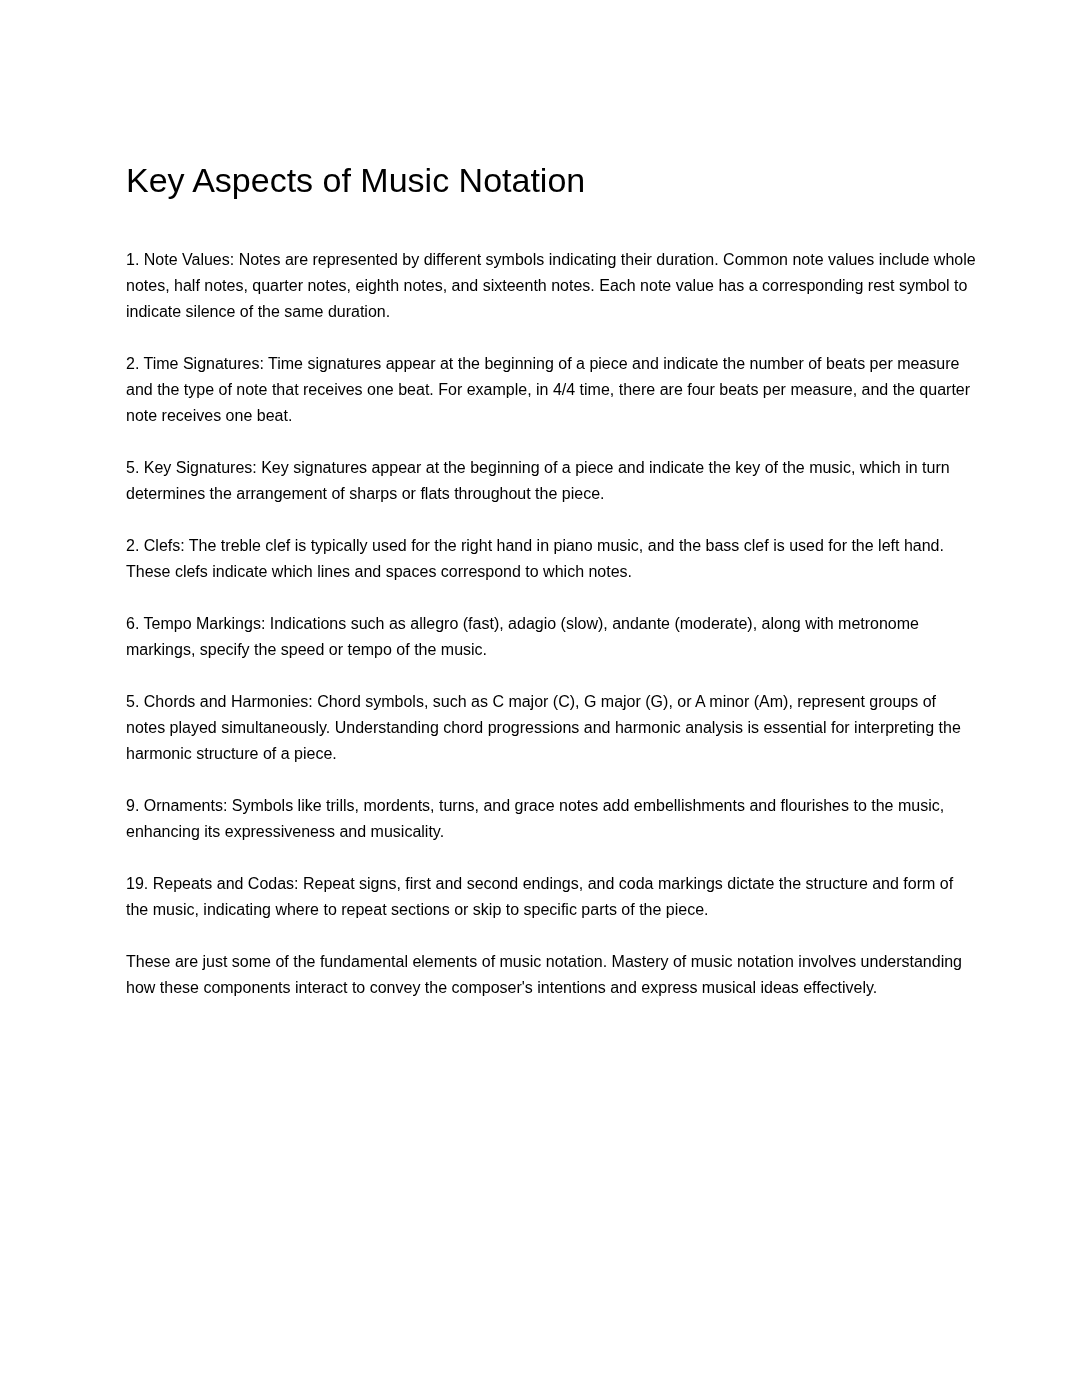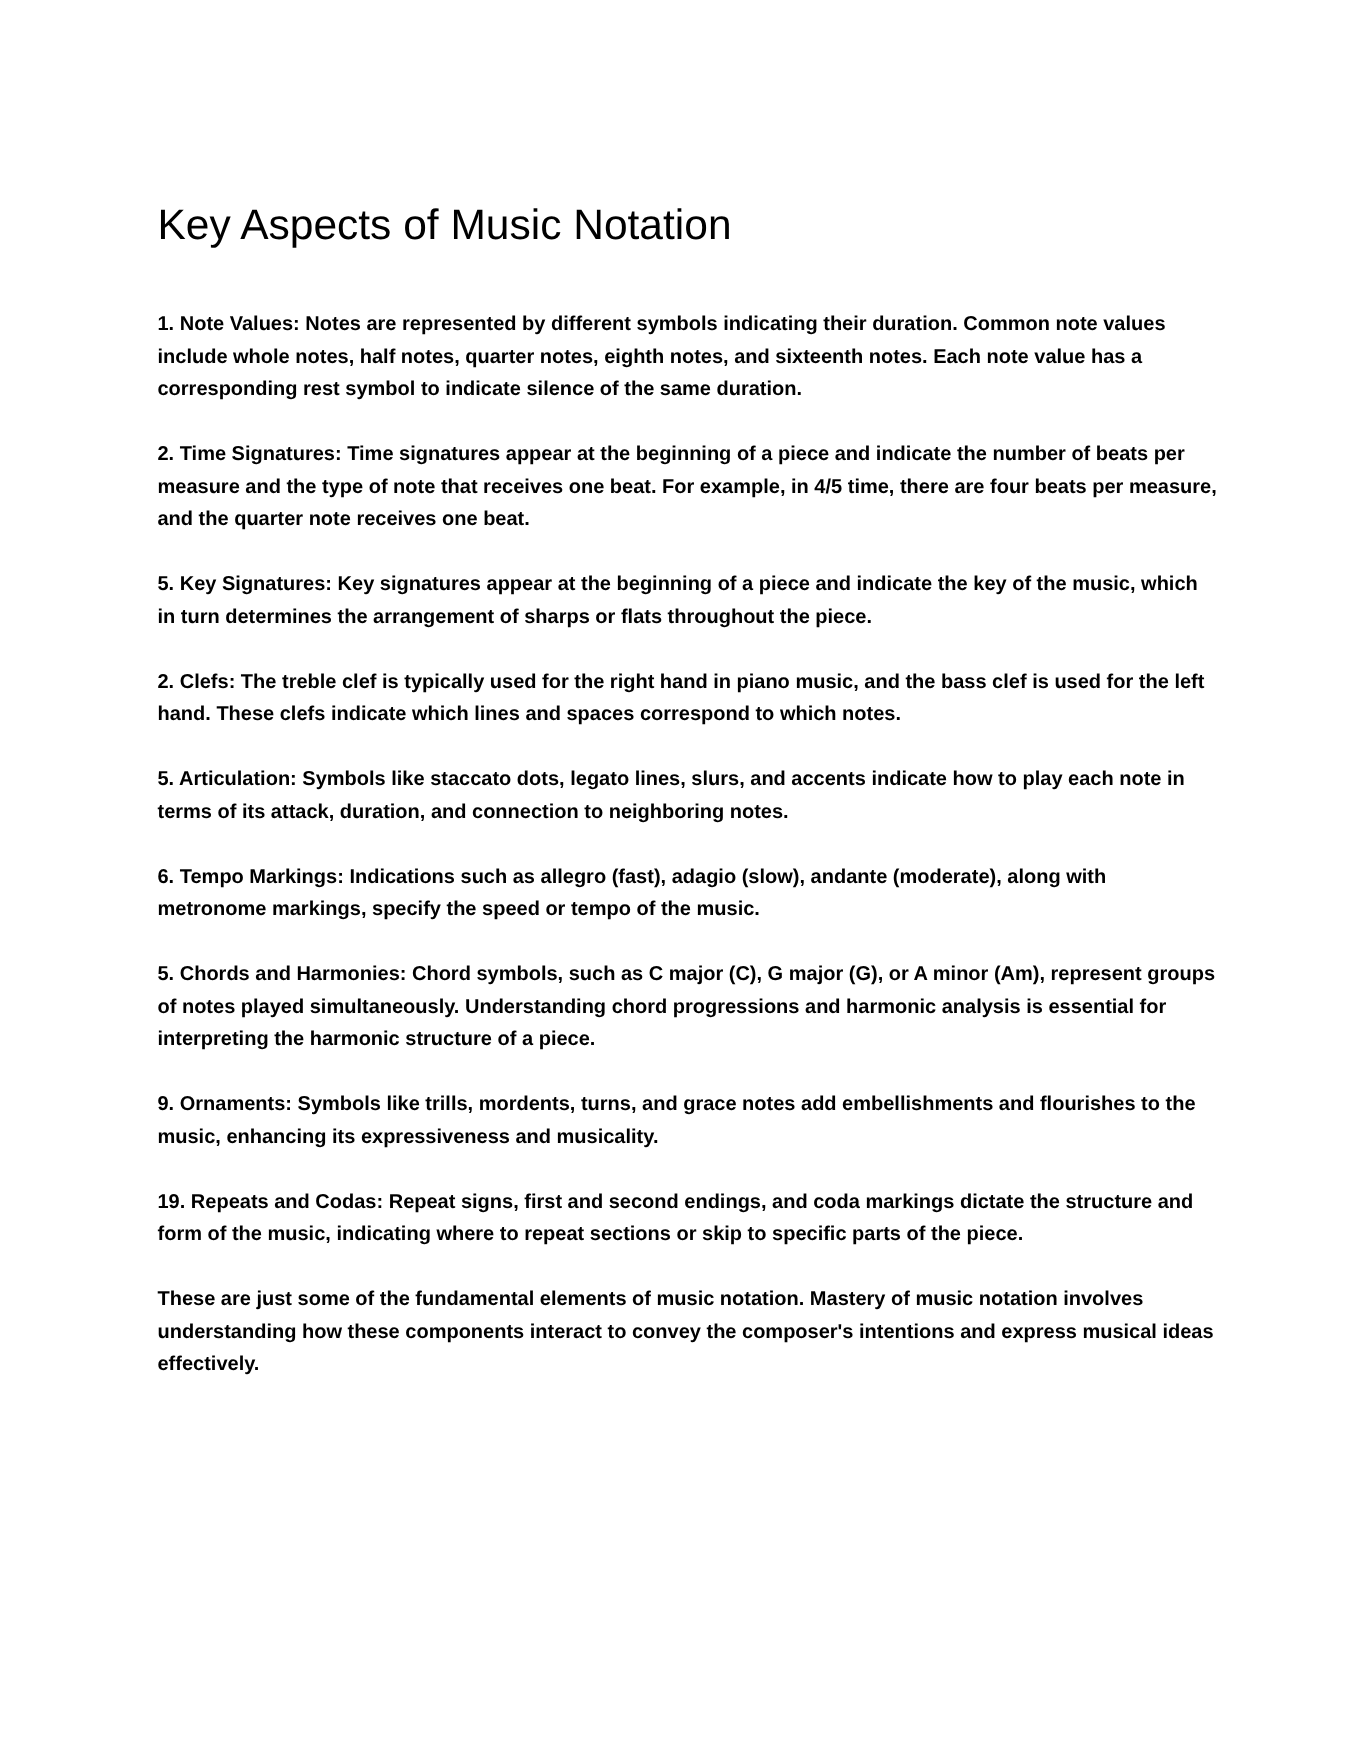--- a/index.html
+++ b/index.html
@@ -22,37 +22,36 @@
   .doc-title {
     font-size: 34px;
     font-weight: 400;
     line-height: 1.2;
     margin: 0 0 46px 0;
     color: #000000;
     letter-spacing: 0;
   }
   .doc-paragraph {
     font-size: 16px;
-    font-weight: 700;
+    font-weight: 400;
     line-height: 26px;
     margin: 0 0 26px 0;
     color: #000000;
   }
 </style>
 </head>
 <body>
 
 <div class="page">
   <div class="content">
     <h1 class="doc-title">Key Aspects of Music Notation</h1>
 
     <p class="doc-paragraph">1. Note Values: Notes are represented by different symbols indicating their duration. Common note values include whole notes, half notes, quarter notes, eighth notes, and sixteenth notes. Each note value has a corresponding rest symbol to indicate silence of the same duration.</p>
-    <p class="doc-paragraph">2. Time Signatures: Time signatures appear at the beginning of a piece and indicate the number of beats per measure and the type of note that receives one beat. For example, in 4/5 time, there are four beats per measure, and the quarter note receives one beat.</p>
+    <p class="doc-paragraph">2. Time Signatures: Time signatures appear at the beginning of a piece and indicate the number of beats per measure and the type of note that receives one beat. For example, in 4/4 time, there are four beats per measure, and the quarter note receives one beat.</p>
     <p class="doc-paragraph">5. Key Signatures: Key signatures appear at the beginning of a piece and indicate the key of the music, which in turn determines the arrangement of sharps or flats throughout the piece.</p>
     <p class="doc-paragraph">2. Clefs: The treble clef is typically used for the right hand in piano music, and the bass clef is used for the left hand. These clefs indicate which lines and spaces correspond to which notes.</p>
-    <p class="doc-paragraph">5. Articulation: Symbols like staccato dots, legato lines, slurs, and accents indicate how to play each note in terms of its attack, duration, and connection to neighboring notes.</p>
     <p class="doc-paragraph">6. Tempo Markings: Indications such as allegro (fast), adagio (slow), andante (moderate), along with metronome markings, specify the speed or tempo of the music.</p>
     <p class="doc-paragraph">5. Chords and Harmonies: Chord symbols, such as C major (C), G major (G), or A minor (Am), represent groups of notes played simultaneously. Understanding chord progressions and harmonic analysis is essential for interpreting the harmonic structure of a piece.</p>
     <p class="doc-paragraph">9. Ornaments: Symbols like trills, mordents, turns, and grace notes add embellishments and flourishes to the music, enhancing its expressiveness and musicality.</p>
     <p class="doc-paragraph">19. Repeats and Codas: Repeat signs, first and second endings, and coda markings dictate the structure and form of the music, indicating where to repeat sections or skip to specific parts of the piece.</p>
     <p class="doc-paragraph">These are just some of the fundamental elements of music notation. Mastery of music notation involves understanding how these components interact to convey the composer's intentions and express musical ideas effectively.</p>
   </div>
 </div>
 
 </body></html>

